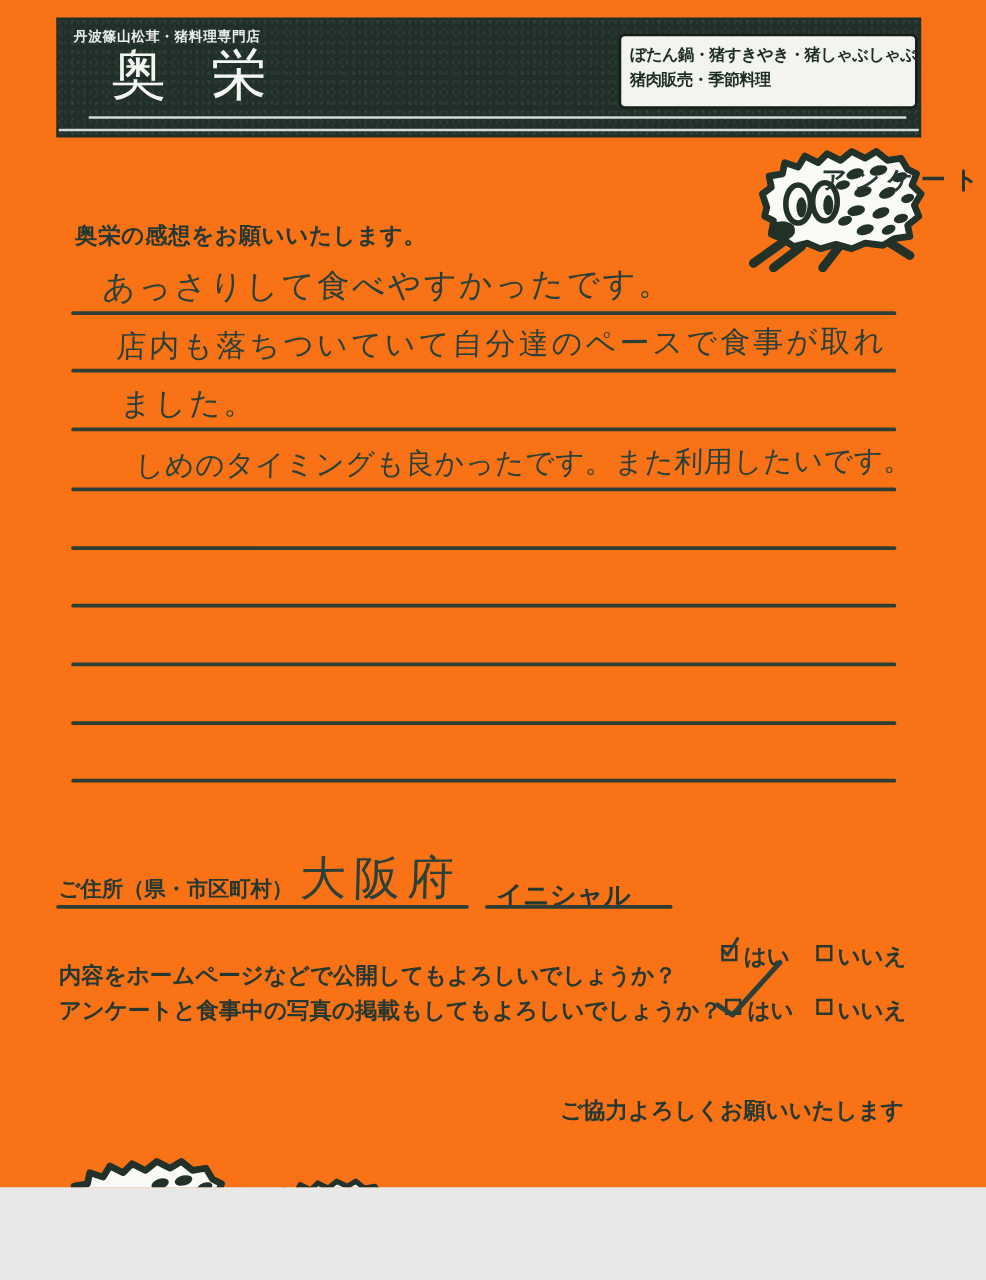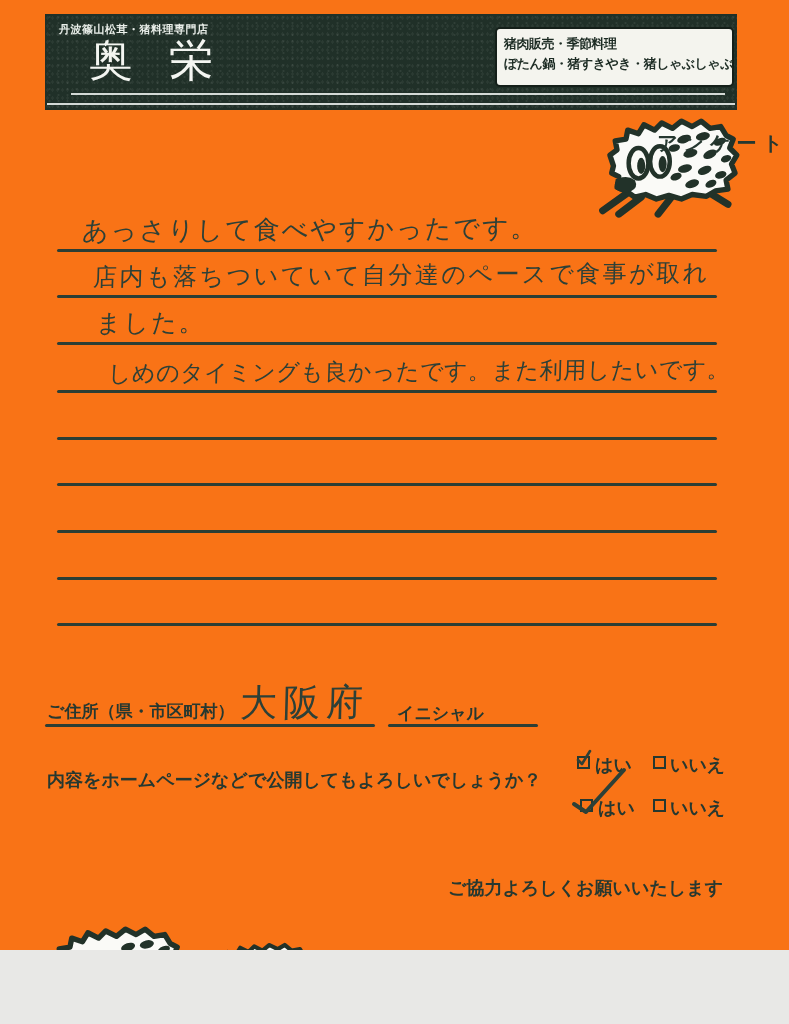--- a/index.html
+++ b/index.html
@@ -105,66 +105,68 @@
           </g>
         </g>
       </symbol>
     </defs>
   </svg>
 
   <div class="banner">
     <div class="banner-tagline">丹波篠山松茸・猪料理専門店</div>
     <div class="banner-logo">奥栄</div>
     <div class="menu-box">
+      <div>ぼたん鍋・猪すきやき・猪しゃぶしゃぶ</div>
       <div>猪肉販売・季節料理</div>
-      <div>ぼたん鍋・猪すきやき・猪しゃぶしゃぶ</div>
     </div>
     <div class="banner-rule r1"></div>
     <div class="banner-rule r2"></div>
   </div>
 
   <div class="boar" style="left:592px;top:112px;width:152px;height:106px">
     <svg viewBox="0 0 170 118">
         <use href="#boar"></use>
       </svg>
   </div>
 
   <div class="title">アンケート</div>
+  <div class="prompt print">奥栄の感想をお願いいたします。</div>
 
   <div class="rule" style="top:249px"></div>
   <div class="rule" style="top:295px"></div>
   <div class="rule" style="top:342px"></div>
   <div class="rule" style="top:390px"></div>
   <div class="rule" style="top:437px"></div>
   <div class="rule" style="top:483px"></div>
   <div class="rule" style="top:530px"></div>
   <div class="rule" style="top:577px"></div>
   <div class="rule" style="top:623px"></div>
 
   <div class="hw" style="left:82px;top:216px;font-size:26px;letter-spacing:2px">あっさりして食べやすかったです。</div>
   <div class="hw" style="left:93px;top:263px;font-size:24px;letter-spacing:2.5px">店内も落ちついていて自分達のペースで食事が取れ</div>
   <div class="hw" style="left:96px;top:310px;font-size:25px;letter-spacing:2px">ました。</div>
   <div class="hw" style="left:108px;top:360px;font-size:23px;letter-spacing:.5px">しめのタイミングも良かったです。また利用したいです。</div>
 
   <div class="print" style="position:absolute;left:47px;top:700px;font-size:17px">ご住所（県・市区町村）</div>
   <div class="hw" style="left:240px;top:684px;font-size:37px;letter-spacing:6px">大阪府</div>
   <div class="u-line" style="left:45px;top:724px;width:330px"></div>
-  <div class="print" style="position:absolute;left:397px;top:702px;font-size:17px">イニシャル</div>
+  <div class="print" style="position:absolute;left:397px;top:702px;font-size:21px">イニシャル</div>
   <div class="hw" style="left:490px;top:700px;font-size:20px"></div>
   <div class="u-line" style="left:388px;top:724px;width:150px"></div>
 
   <div class="print" style="position:absolute;left:47px;top:768px;font-size:18px">内容をホームページなどで公開してもよろしいでしょうか？</div>
   <div class="cbox" style="left:577px;top:756px"></div>
   <svg class="chk" style="left:572px;top:746px" width="24" height="24" viewBox="0 0 24 24">
     <polyline points="6,14 10,18 18,5" stroke-width="2.6"></polyline>
   </svg>
   <div class="print" style="position:absolute;left:595px;top:753px;font-size:18px">はい</div>
   <div class="cbox" style="left:653px;top:756px"></div>
   <div class="print" style="position:absolute;left:670px;top:753px;font-size:18px">いいえ</div>
 
+  <div class="print" style="position:absolute;left:47px;top:796px;font-size:18px">アンケートと食事中の写真の掲載もしてもよろしいでしょうか？</div>
   <div class="cbox" style="left:580px;top:799px"></div>
   <svg class="chk" style="left:566px;top:764px" width="70" height="52" viewBox="0 0 70 52">
     <polyline points="8,40 20,48 58,6" stroke-width="4"></polyline>
   </svg>
   <div class="print" style="position:absolute;left:598px;top:796px;font-size:18px">はい</div>
   <div class="cbox" style="left:653px;top:799px"></div>
   <div class="print" style="position:absolute;left:670px;top:796px;font-size:18px">いいえ</div>
 
   <div class="print" style="position:absolute;left:448px;top:876px;font-size:18px">ご協力よろしくお願いいたします</div>
 

